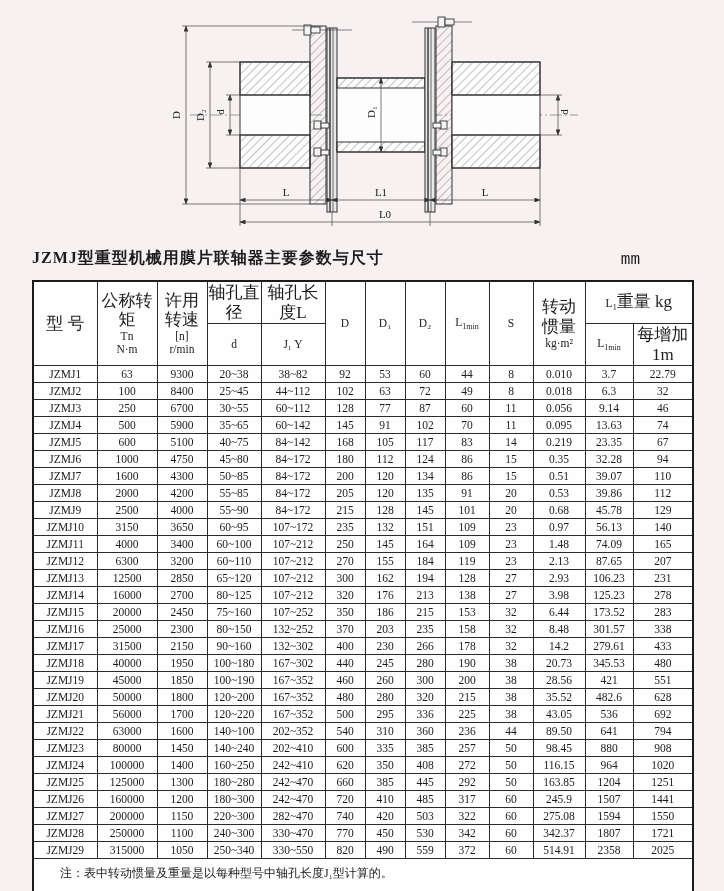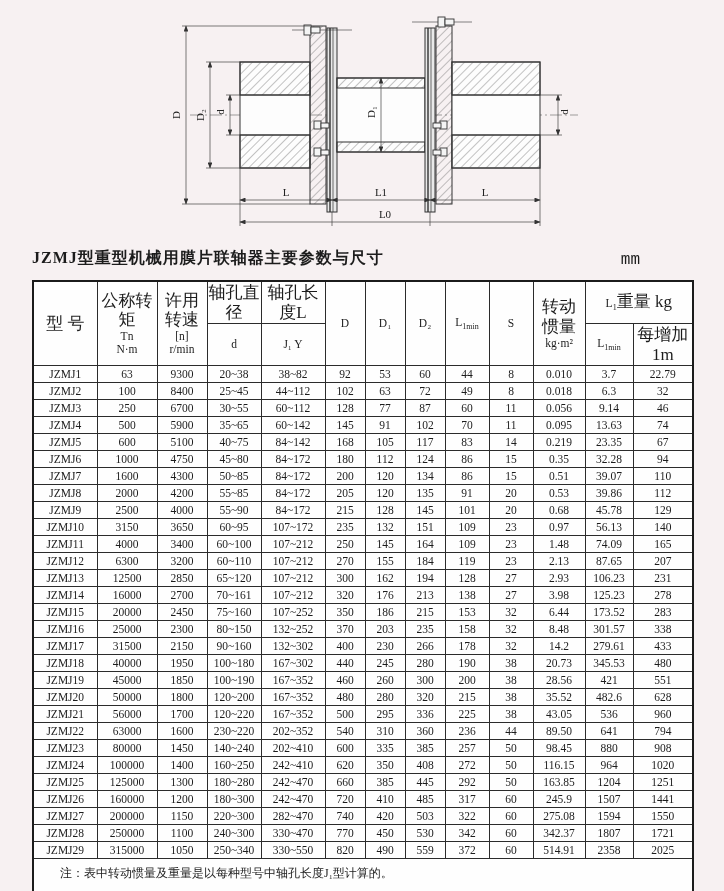--- a/index.html
+++ b/index.html
@@ -397,21 +397,21 @@
           <td>128</td>
           <td>27</td>
           <td>2.93</td>
           <td>106.23</td>
           <td>231</td>
         </tr>
         <tr>
           <td>JZMJ14</td>
           <td>16000</td>
           <td>2700</td>
-          <td>70~161</td>
+          <td>80~125</td>
           <td>107~212</td>
           <td>320</td>
           <td>176</td>
           <td>213</td>
           <td>138</td>
           <td>27</td>
           <td>3.98</td>
           <td>125.23</td>
           <td>278</td>
         </tr>
@@ -511,27 +511,27 @@
           <td>1700</td>
           <td>120~220</td>
           <td>167~352</td>
           <td>500</td>
           <td>295</td>
           <td>336</td>
           <td>225</td>
           <td>38</td>
           <td>43.05</td>
           <td>536</td>
-          <td>960</td>
+          <td>692</td>
         </tr>
         <tr>
           <td>JZMJ22</td>
           <td>63000</td>
           <td>1600</td>
-          <td>230~220</td>
+          <td>140~100</td>
           <td>202~352</td>
           <td>540</td>
           <td>310</td>
           <td>360</td>
           <td>236</td>
           <td>44</td>
           <td>89.50</td>
           <td>641</td>
           <td>794</td>
         </tr>

